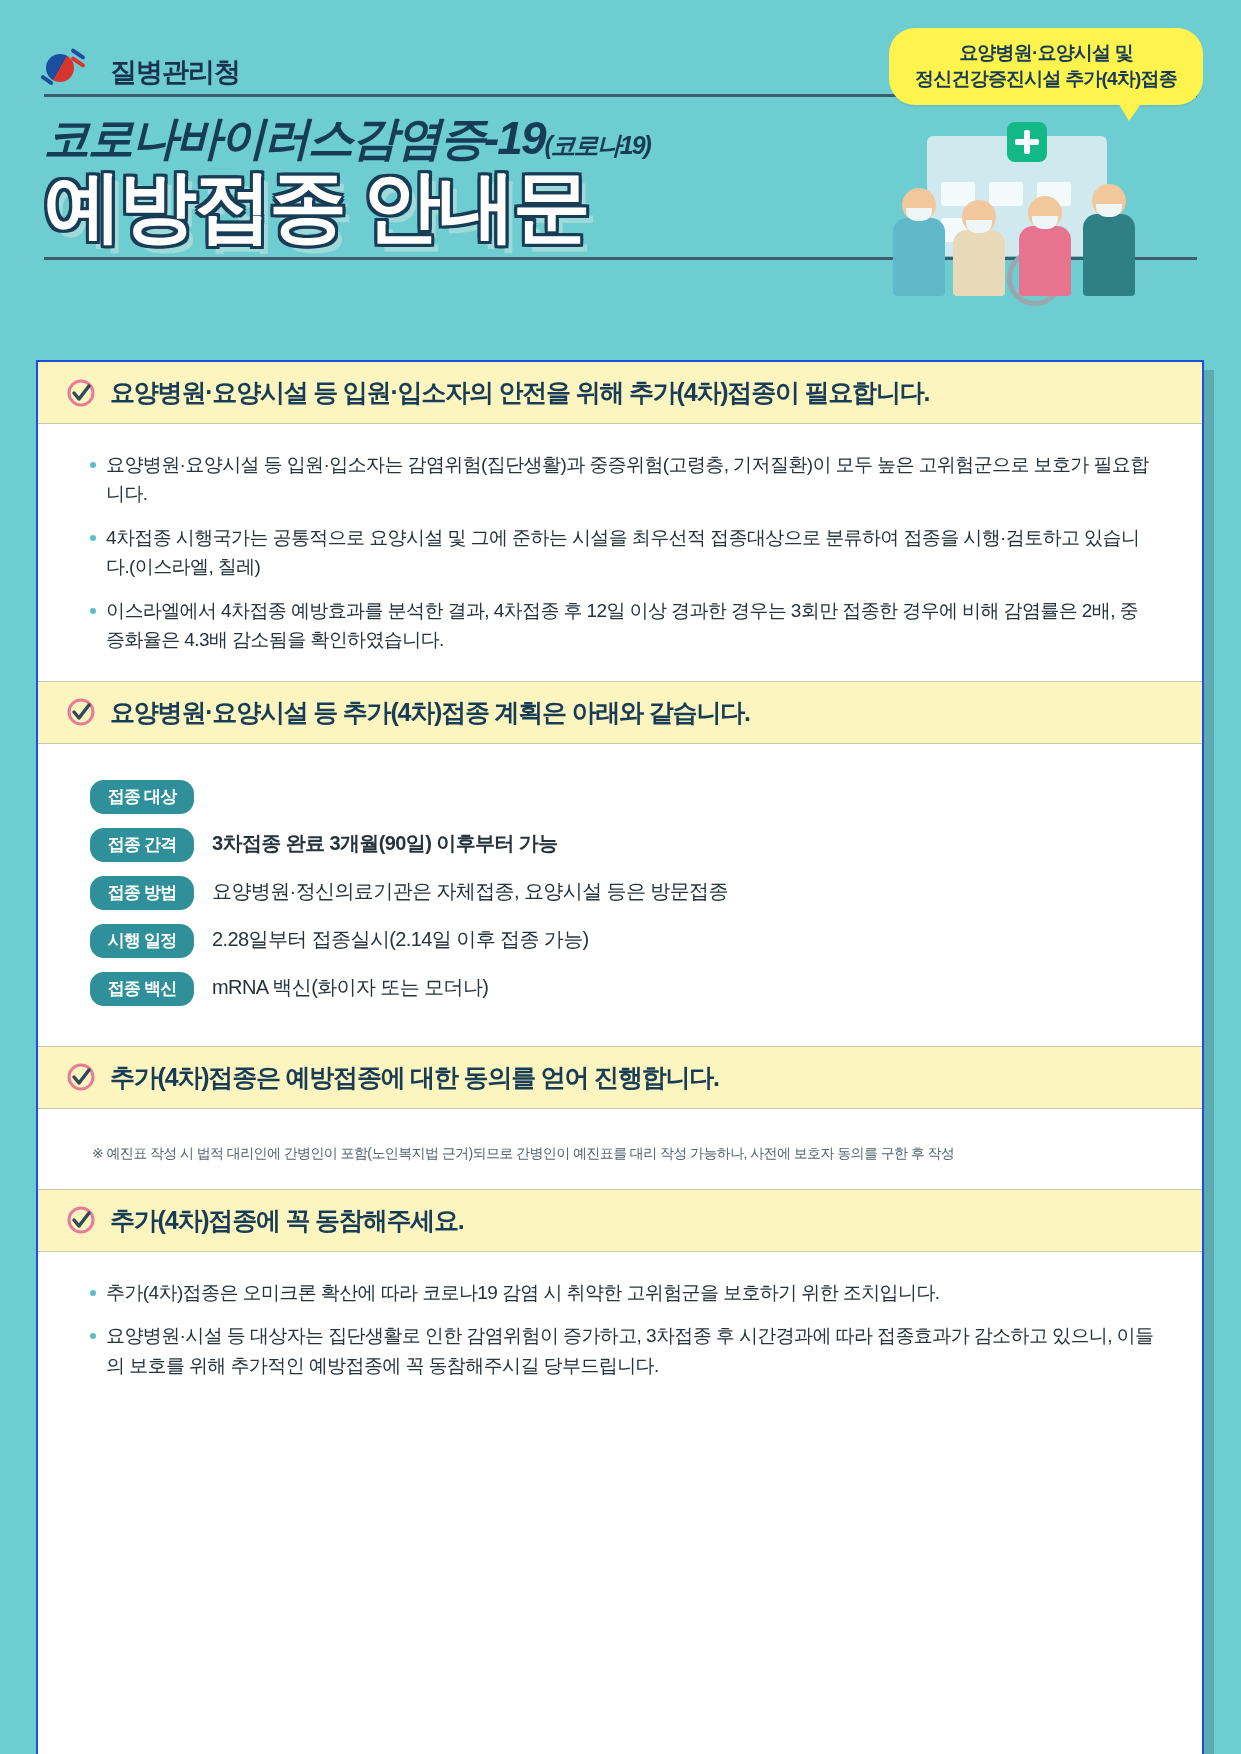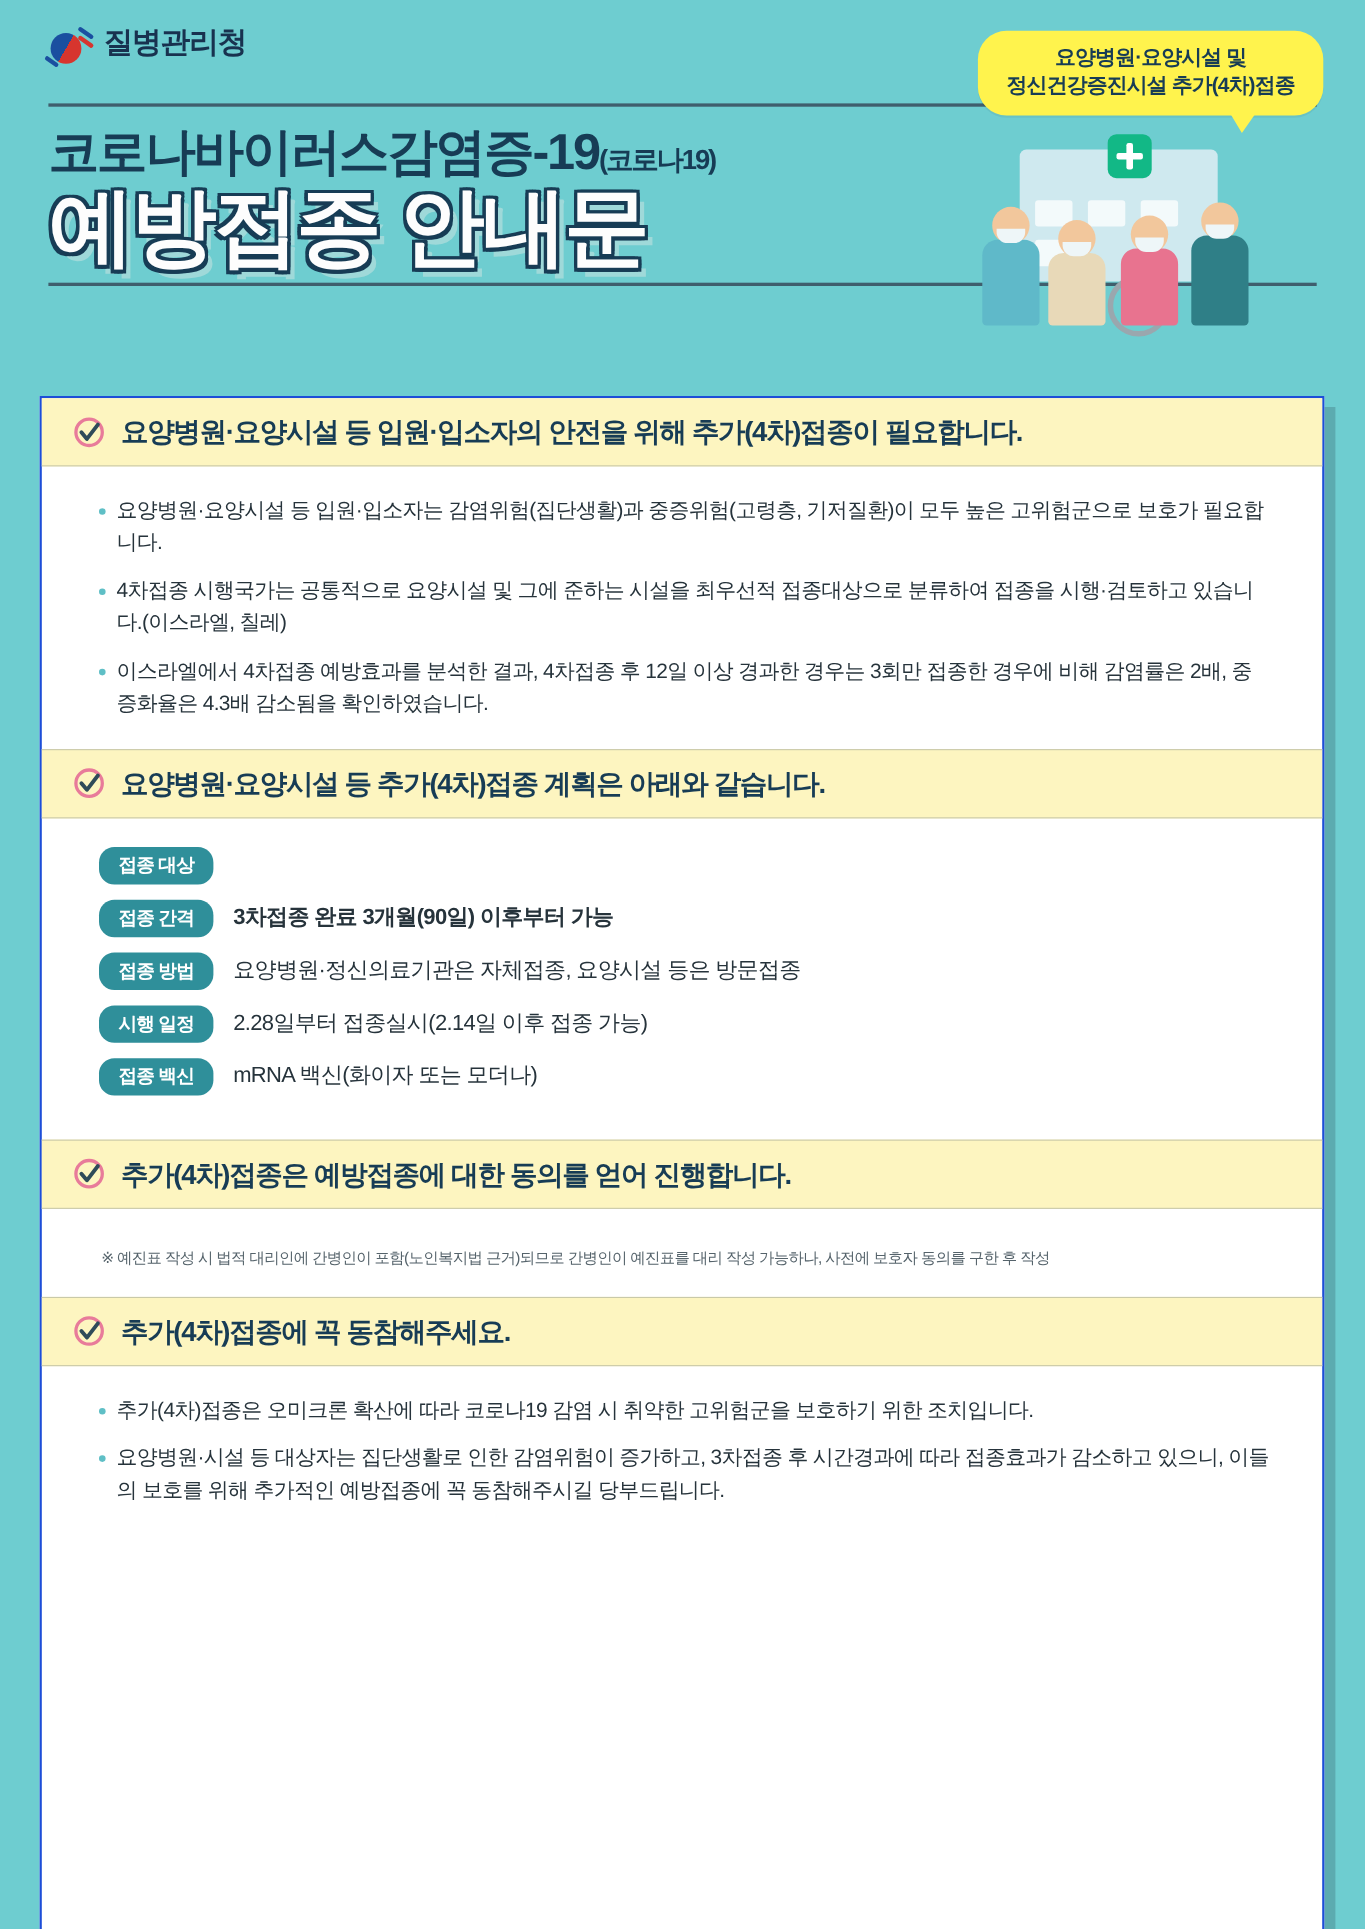--- a/index.html
+++ b/index.html
@@ -18,22 +18,23 @@
 
   
   .header {
     position: relative;
     height: 90px;
     padding: 20px 40px 0 40px;
     box-sizing: border-box;
   }
   .gov-logo {
     display: flex;
-    align-items: flex-start;
-    gap: 8px;
+    align-items: flex-end;
+    gap: 24px;
+    margin-top: 24px;
   }
   .taegeuk {
     width: 46px;
     height: 46px;
     position: relative;
   }
   .taegeuk .circle {
     position: absolute;
     left: 6px; top: 10px;
     width: 28px; height: 28px;
@@ -76,20 +77,21 @@
   .rule-bottom {
     border-top: 3px solid #3f5e6d;
     margin-top: 10px;
   }
   .title-line1 {
     font-size: 46px;
     font-weight: bold;
     color: #173c55;
     letter-spacing: -2px;
     line-height: 1.1;
+    font-style: italic;
   }
   .title-line1 .small {
     font-size: 25px;
     vertical-align: baseline;
   }
   .title-line2 {
     font-size: 78px;
     font-weight: bold;
     color: #fdfdfd;
     letter-spacing: -3px;
@@ -293,20 +295,21 @@
     border-radius: 50%;
     background: #5fbfc6;
   }
   .b { font-weight: bold; color: #17303c; }
 
   
   .plan-row {
     display: flex;
     align-items: baseline;
     margin-bottom: 14px;
+    margin-top: 10px;
   }
   .plan-tag {
     flex: none;
     width: 104px;
     text-align: center;
     background: #2f8f9a;
     color: #fff;
     font-size: 17px;
     font-weight: bold;
     border-radius: 14px;

